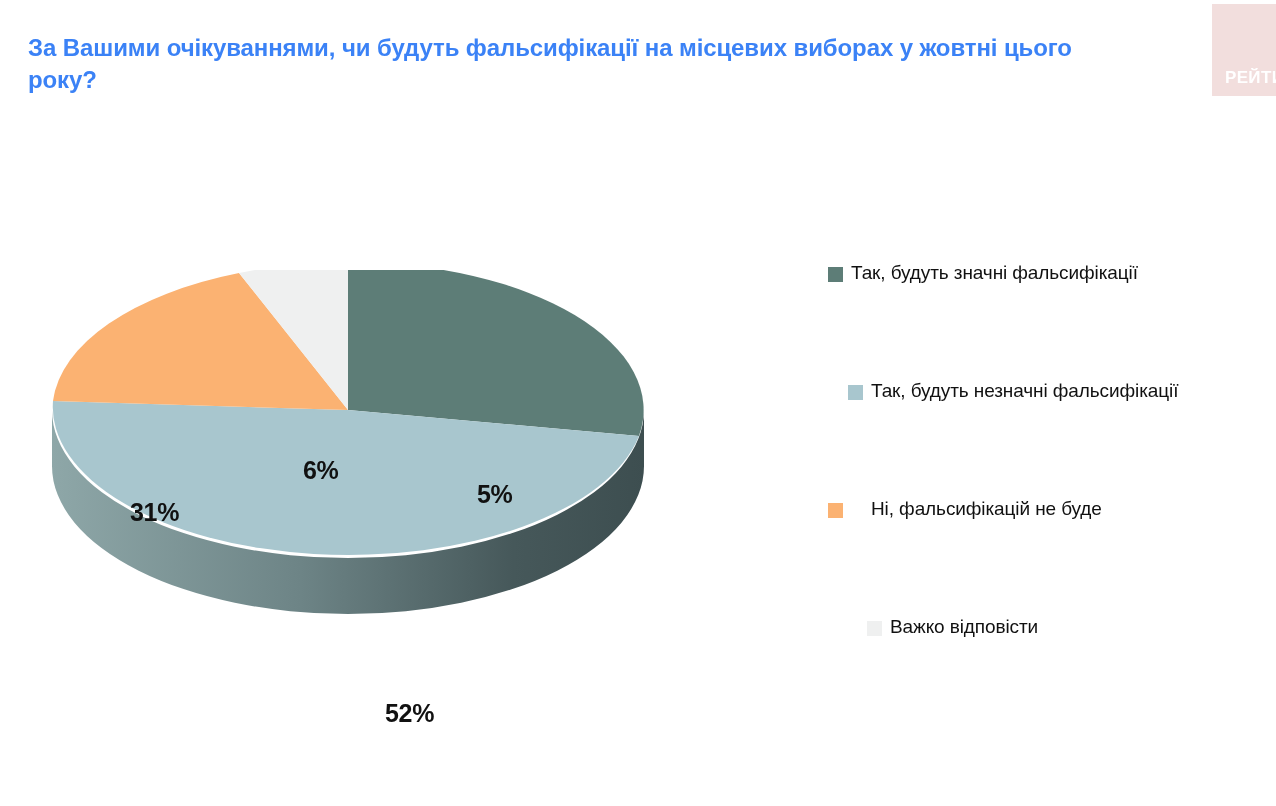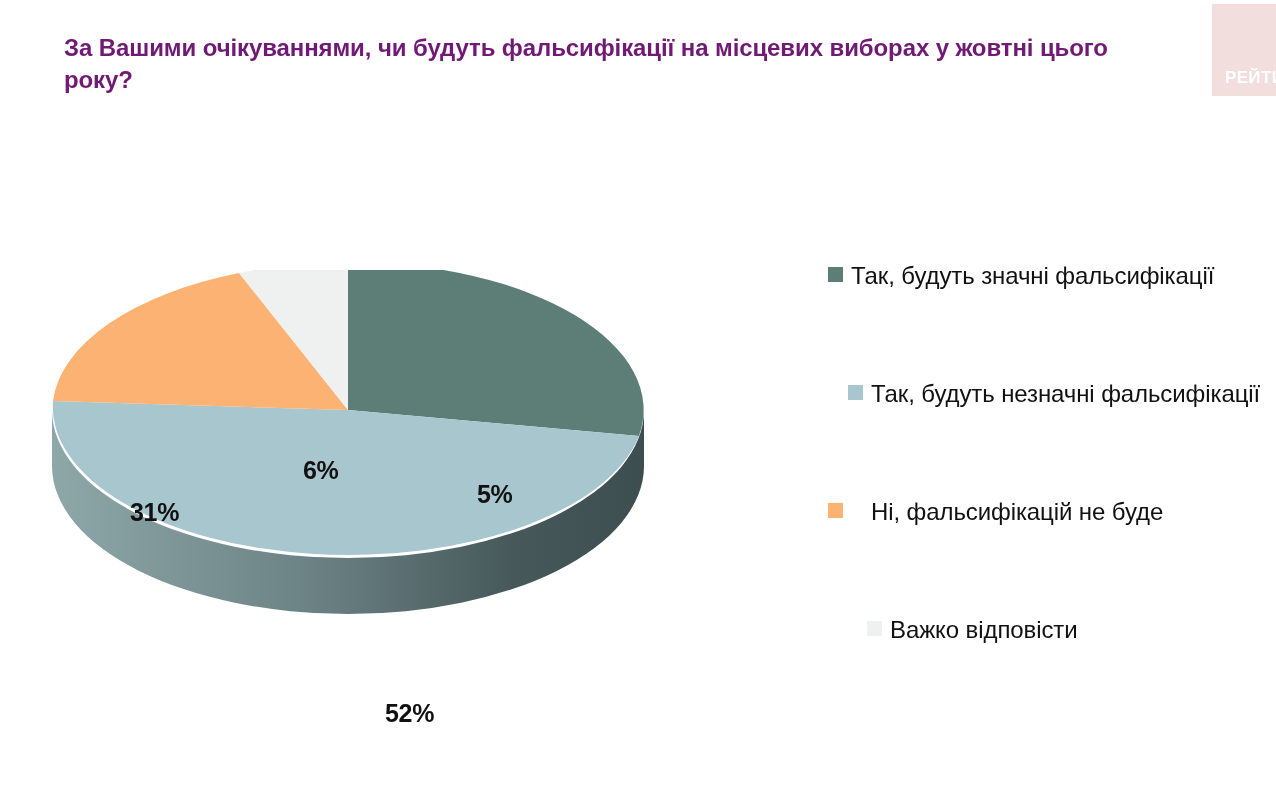--- a/index.html
+++ b/index.html
@@ -19,22 +19,21 @@
   
   #page-title {
     position: absolute;
     left: 28px;
     top: 32px;
     width: 1100px;
     font-size: 24px;
     font-weight: bold;
     line-height: 1.32;
     letter-spacing: -0.1px;
-    color: #701a75;
-    margin-left: 36px;
+    color: #3b82f6;
   }
 
   
   #brand-logo {
     position: absolute;
     left: 1175px;
     top: 4px;
     width: 108px;
     height: 92px;
     background: #f2dedd;
@@ -102,21 +101,21 @@
   .legend-item-3 { top: 354px; padding-left: 39px; }
 
   .legend-swatch {
     width: 15px;
     height: 15px;
     flex: 0 0 15px;
     margin-top: 5px;
     margin-right: 8px;
   }
   .legend-text {
-    font-size: 24px;
+    font-size: 19px;
     line-height: 1.2;
     color: #111111;
     letter-spacing: -0.1px;
   }
 </style>
 </head>
 <body>
 
 <div id="page-title">За Вашими очікуваннями, чи будуть фальсифікації на місцевих виборах у жовтні цього року?</div>
 

